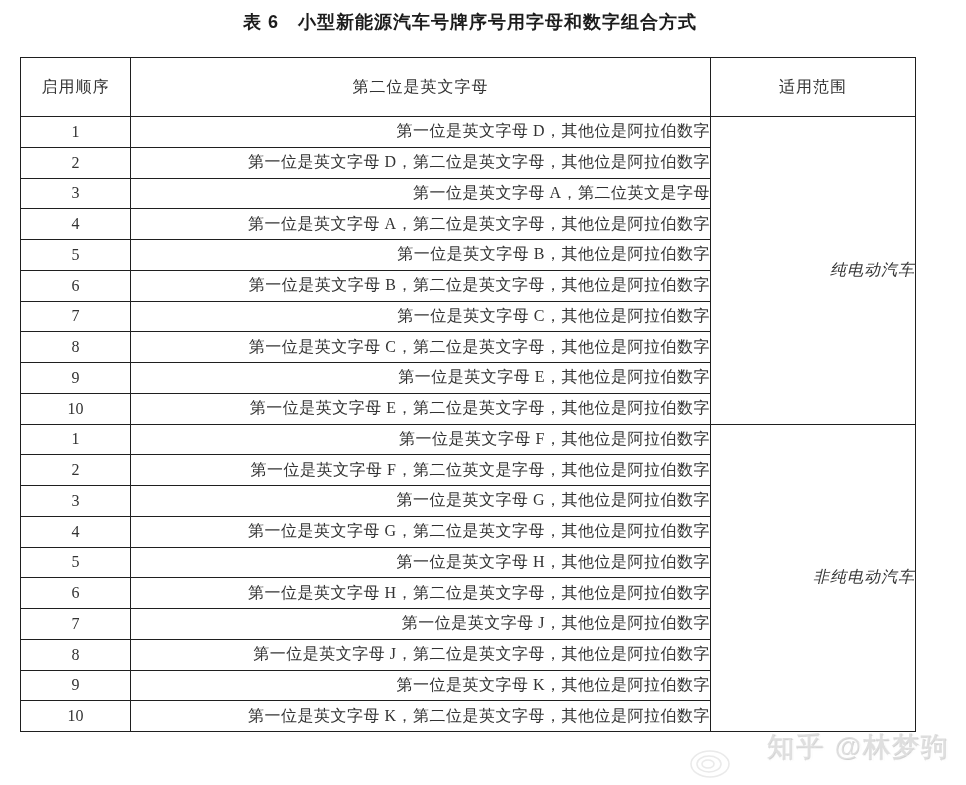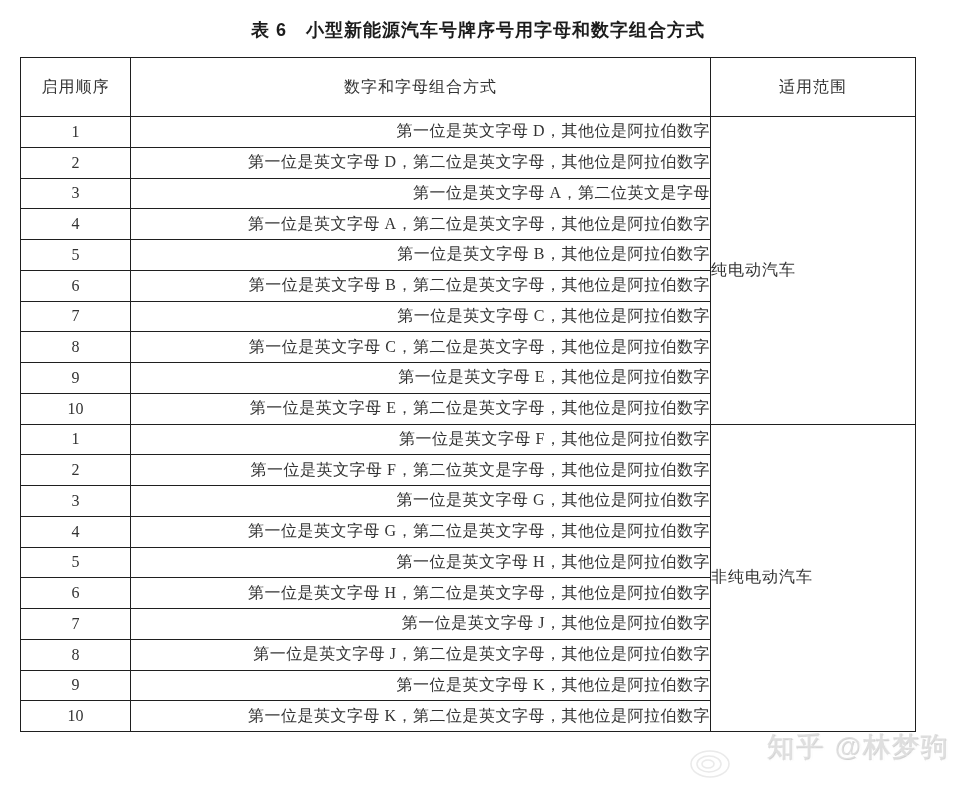--- a/index.html
+++ b/index.html
@@ -20,21 +20,21 @@
     position: absolute;
     top: 10px;
     left: 0;
     width: 940px;
     text-align: center;
     font-family: "Liberation Sans", sans-serif;
     font-size: 18px;
     font-weight: bold;
     color: #1c1c1c;
     letter-spacing: 1px;
-    margin: 8px;
+    margin: 0;
   }
   table.plate-table {
     position: absolute;
     left: 20px;
     top: 57px;
     width: 895px;
     height: 675px;
     border-collapse: collapse;
     table-layout: fixed;
     background: #7f1d1d;
@@ -60,23 +60,24 @@
     vertical-align: middle;
     font-size: 15px;
   }
   td.c-combo {
     text-align: right;
     vertical-align: middle;
     padding-left: 13px;
     letter-spacing: 0.5px;
   }
   td.c-scope {
-    text-align: left;
-    vertical-align: middle;
-    letter-spacing: 1px;
+    text-align: right;
+    vertical-align: middle;
+    letter-spacing: 1px;
+    font-style: italic;
   }
   .watermark {
     position: absolute;
     right: 6px;
     bottom: 2px;
     width: 300px;
     height: 56px;
     pointer-events: none;
   }
   .wm-main {
@@ -120,21 +121,21 @@
 
   <table class="plate-table">
     <colgroup>
       <col style="width:110px">
       <col style="width:580px">
       <col style="width:205px">
     </colgroup>
     <thead>
       <tr>
         <th>启用顺序</th>
-        <th>数字和字母组合方式</th>
+        <th>第二位是英文字母</th>
         <th>适用范围</th>
       </tr>
     </thead>
     <tbody>
         <tr>
           <td class="c-order">1</td>
           <td class="c-combo">第一位是英文字母 D，其他位是阿拉伯数字</td>
           <td class="c-scope" rowspan="10">纯电动汽车</td>
         </tr>
         <tr>

